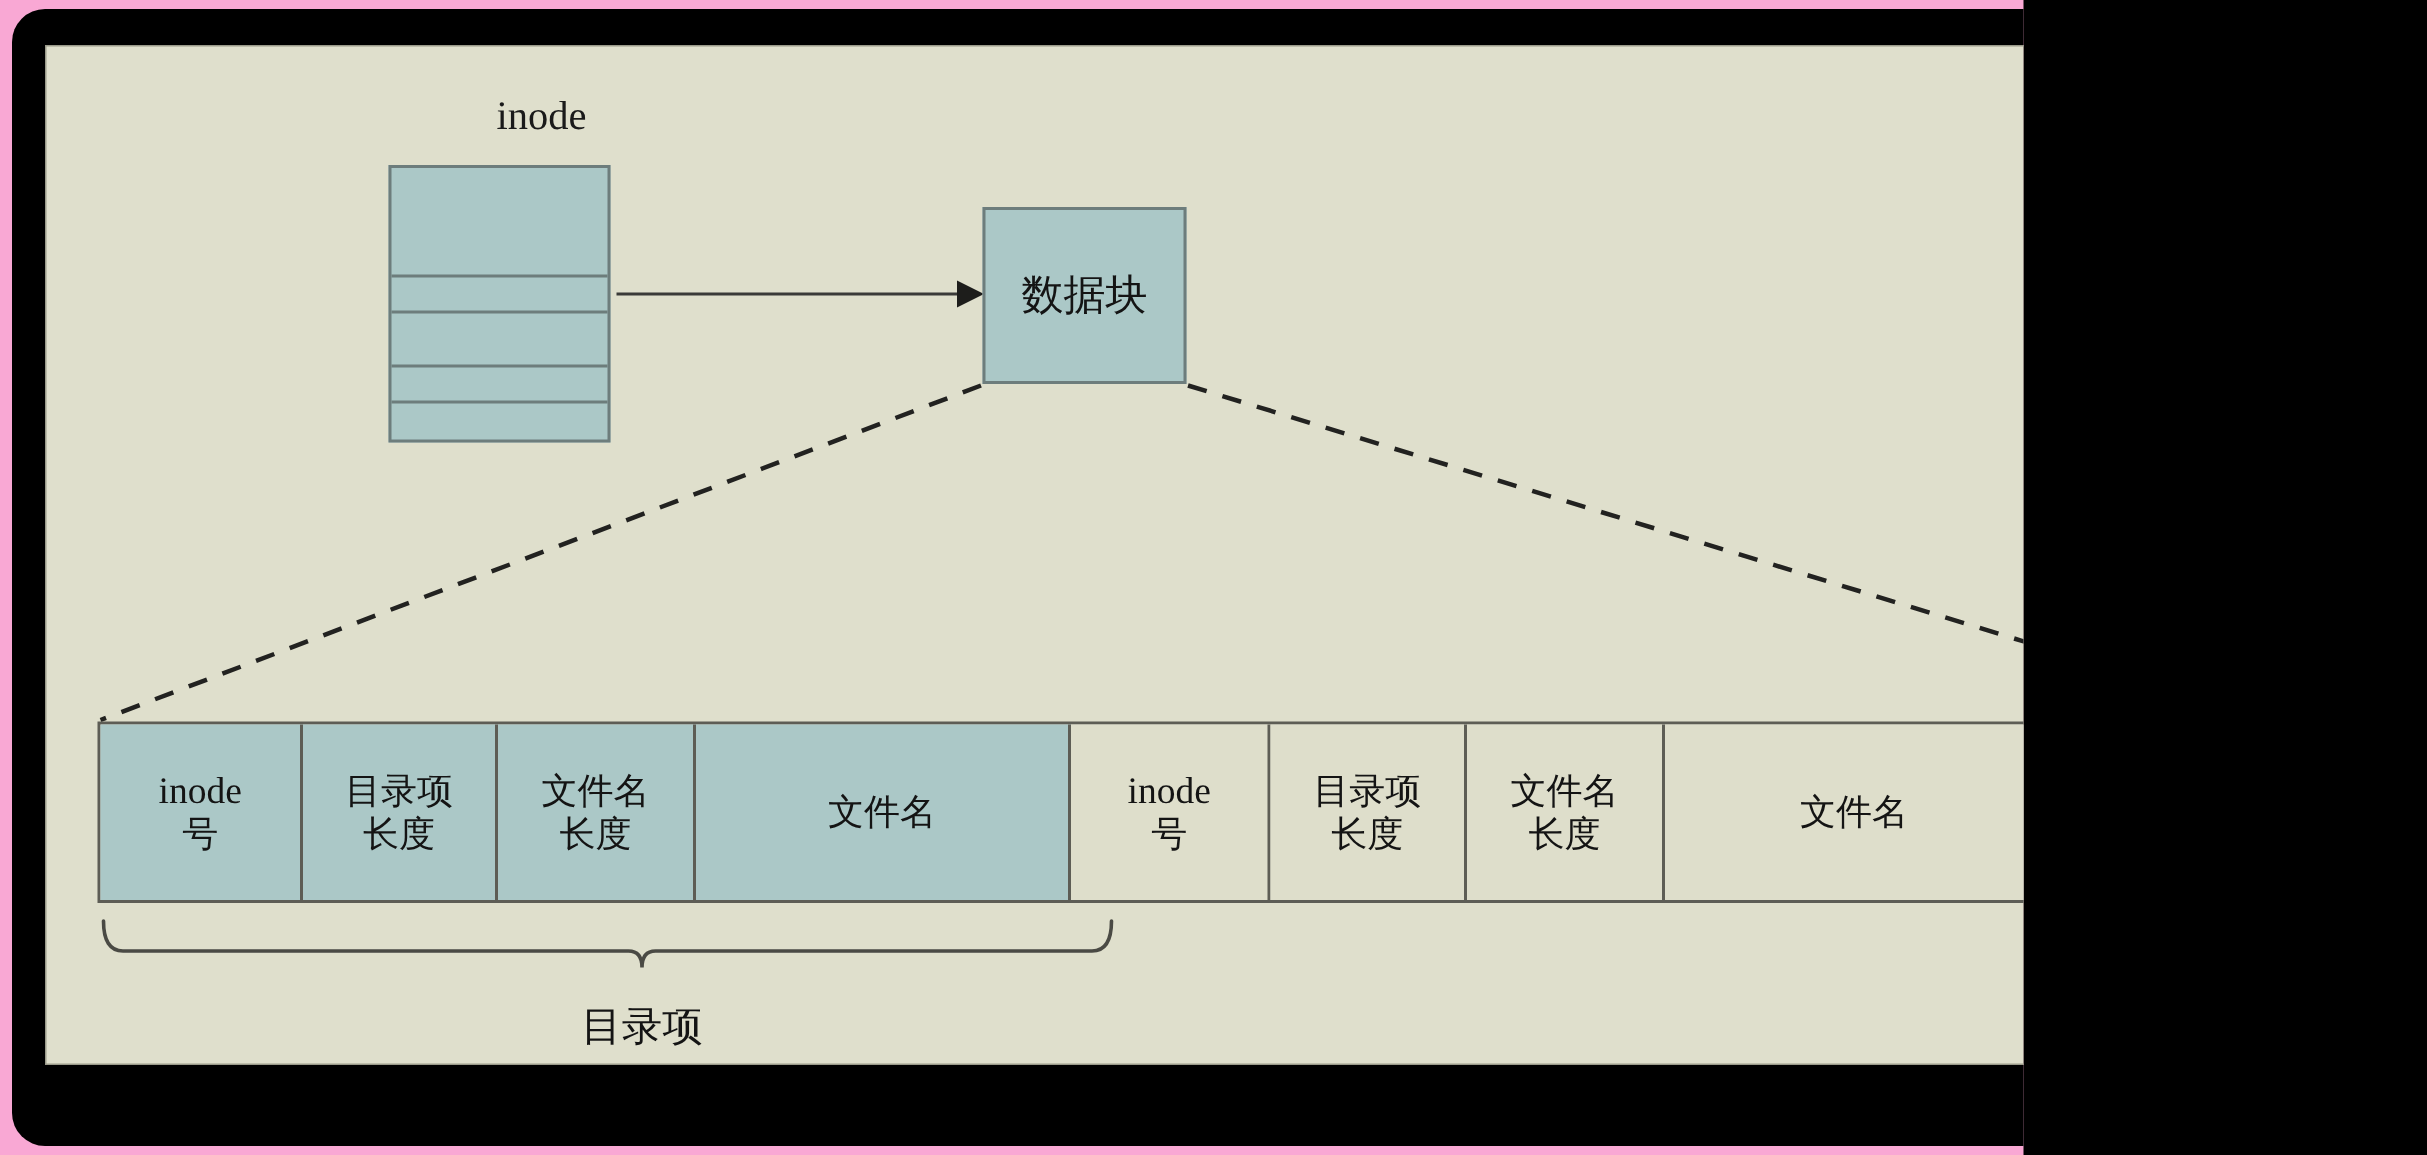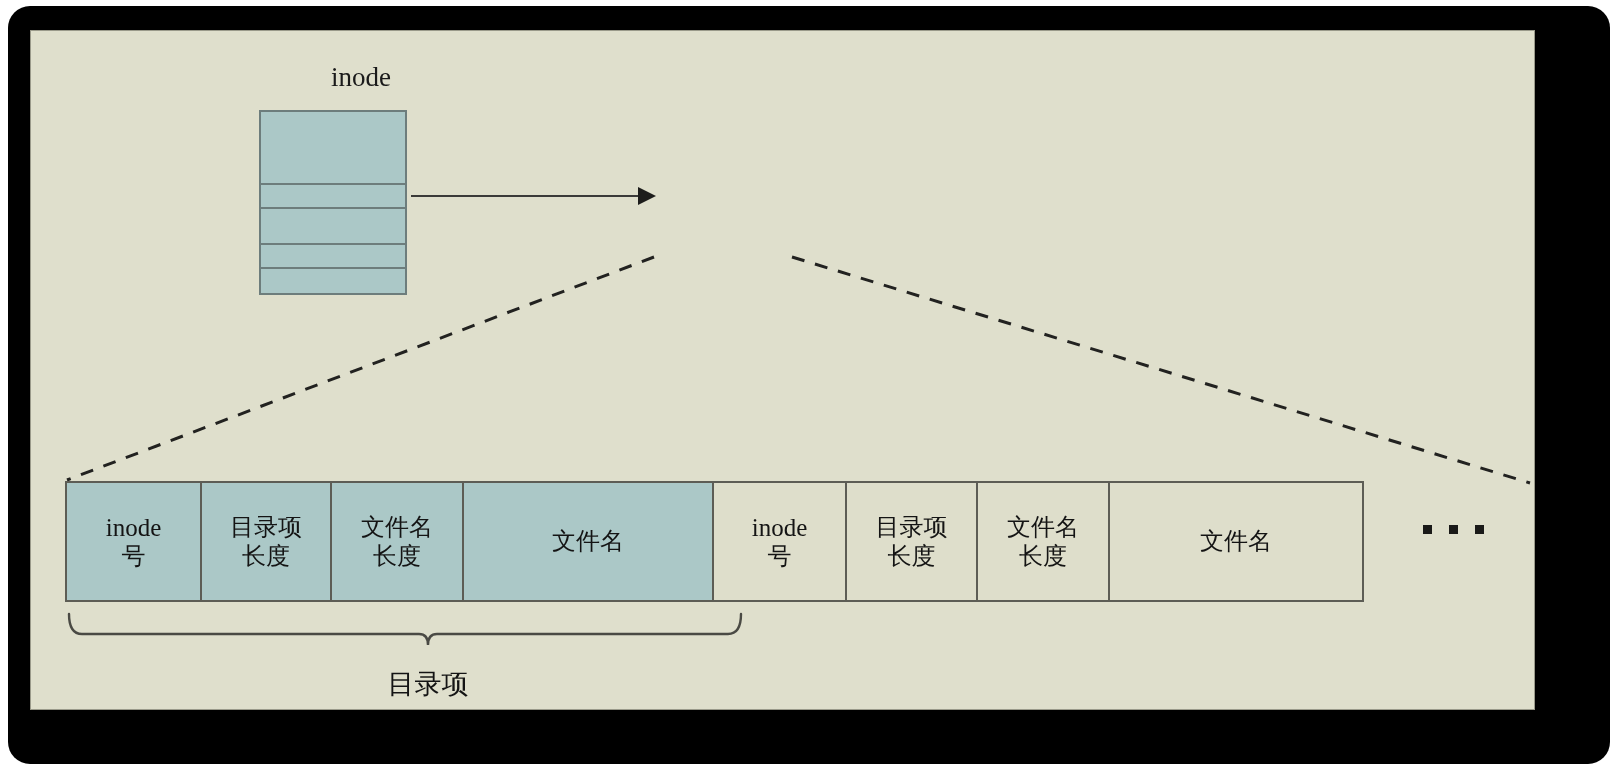--- a/index.html
+++ b/index.html
@@ -2,23 +2,23 @@
 <html><head>
 <meta charset="utf-8">
 <style>
   html, body {
     margin: 0;
     padding: 0;
     background: #000000;
   }
   #screen {
     position: relative;
-    width: 1618px;
+    width: 1349px;
     height: 770px;
-    background: #ffffff;
+    background: #f9a8d4;
     overflow: hidden;
     font-family: "Liberation Serif", serif;
   }
   
   #frame {
     position: absolute;
     left: 8px;
     top: 6px;
     width: 1602px;
     height: 758px;
@@ -191,20 +191,23 @@
     <div id="inode-box" class="abs">
       <div class="inode-div" style="top:71px;"></div>
       <div class="inode-div" style="top:95px;"></div>
       <div class="inode-div" style="top:131px;"></div>
       <div class="inode-div" style="top:155px;"></div>
     </div>
 
     <div id="arrow-line" class="abs"></div>
     <div id="arrow-head" class="abs"></div>
 
+    <div id="data-block" class="abs">
+      <span>数据块</span>
+    </div>
 
     <div id="dirent-table" class="abs">
         <div class="cell filled latin" style="width: 135px;">
           <span class="ln">inode</span>
           <span class="ln">号</span>
         </div>
         <div class="cell filled cjk" style="width: 130px;">
           <span class="ln">目录项</span>
           <span class="ln">长度</span>
         </div>

